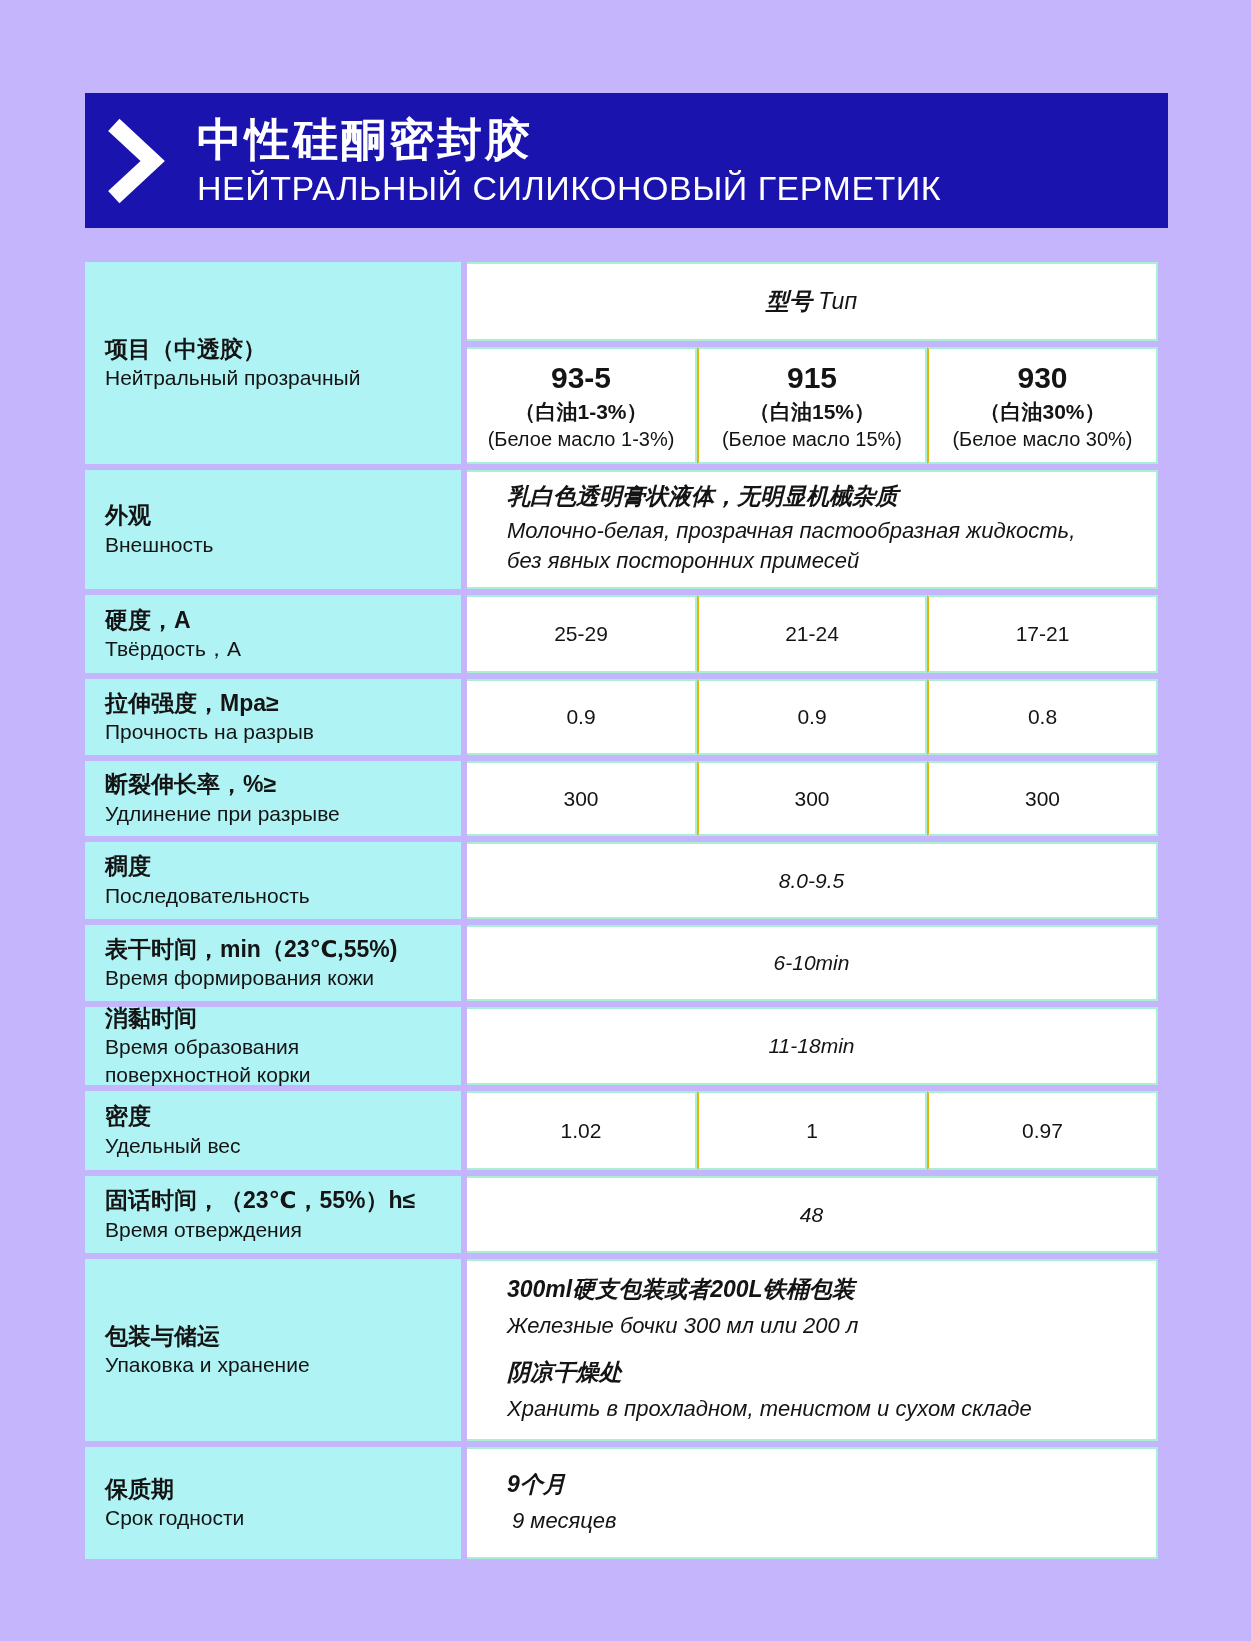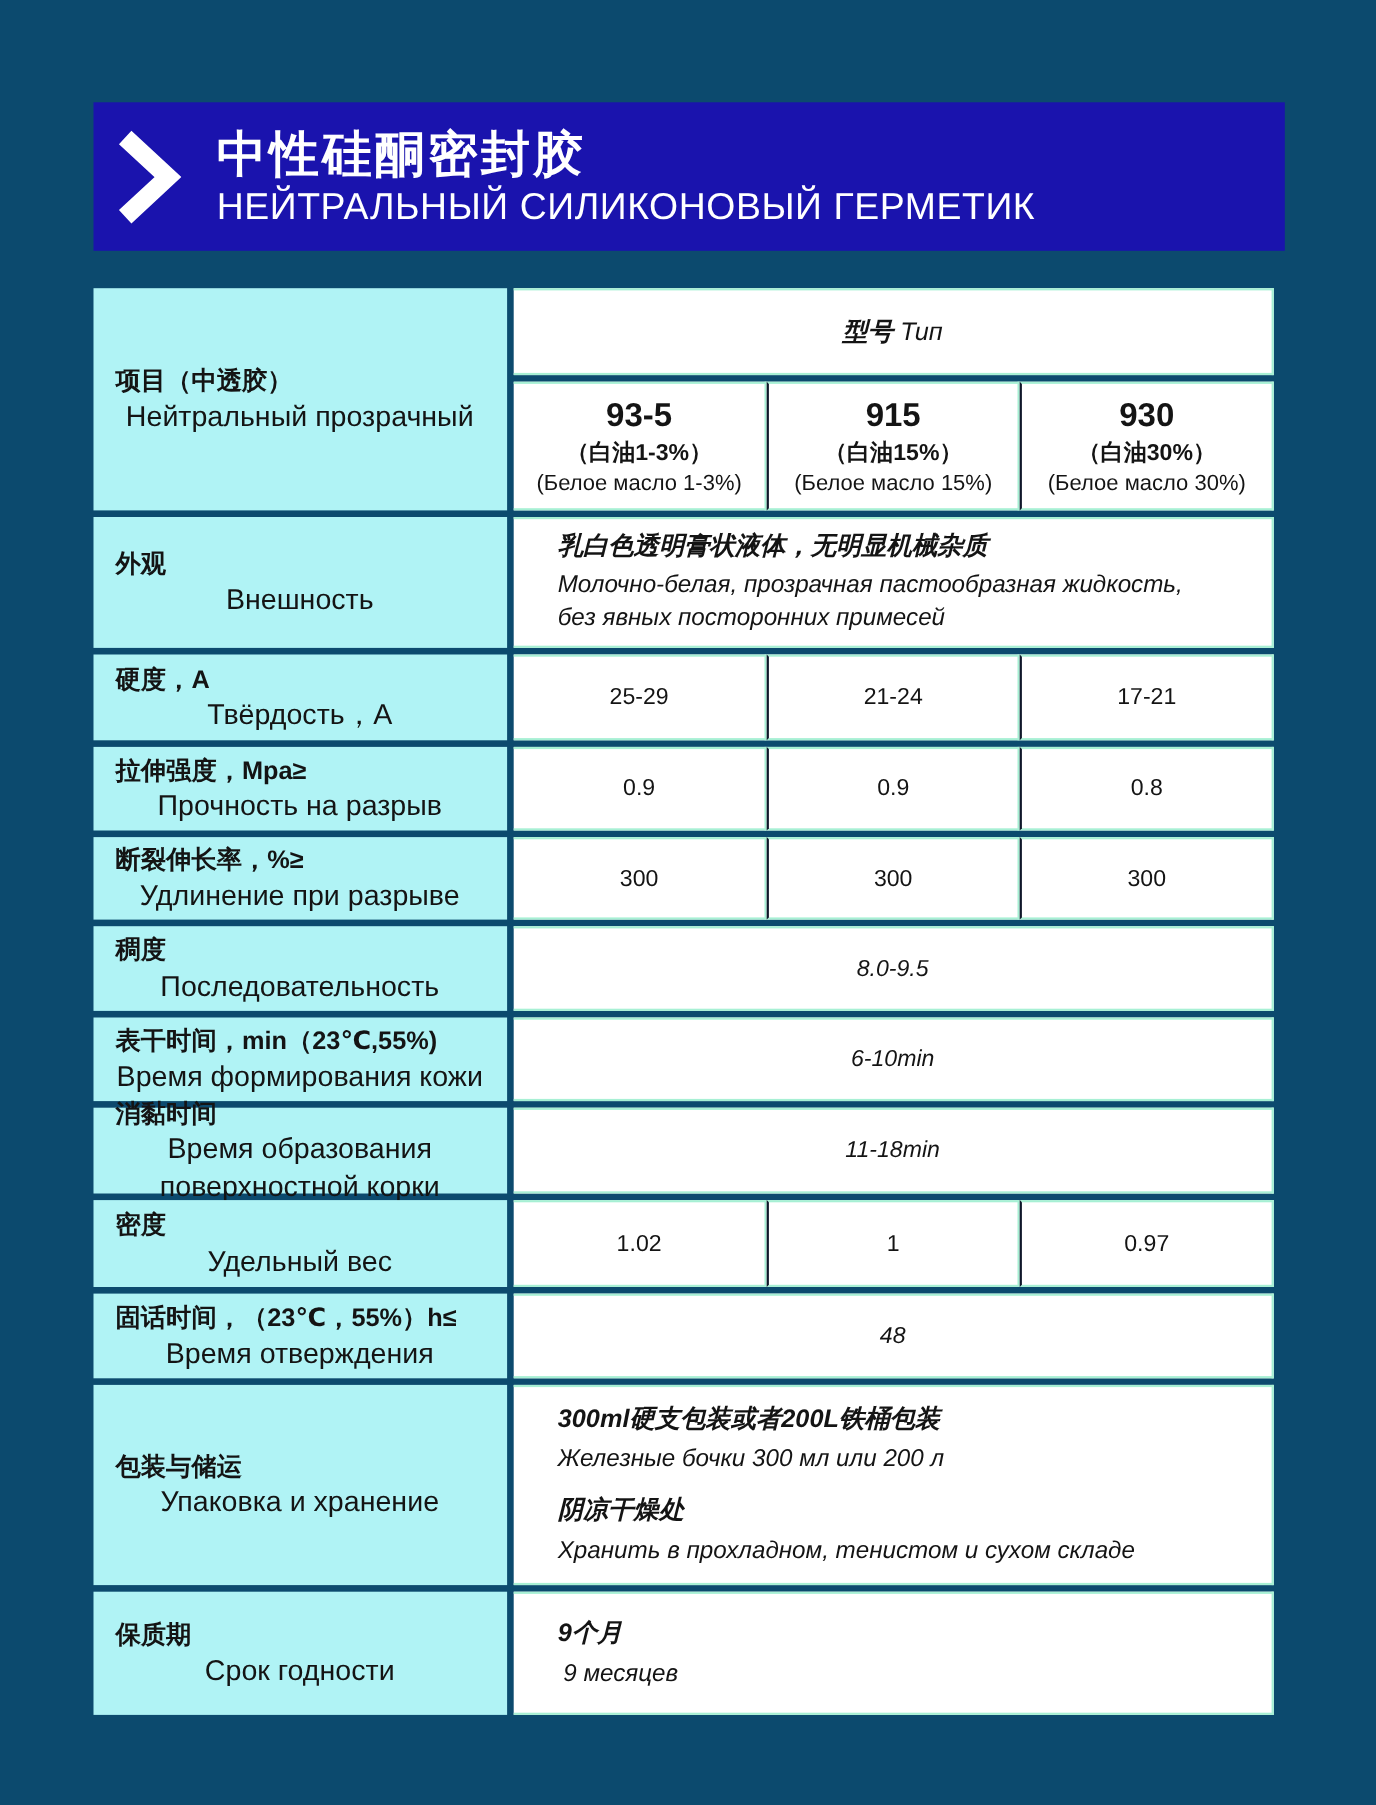--- a/index.html
+++ b/index.html
@@ -1,19 +1,19 @@
 <!DOCTYPE html>
 <html><head>
 <meta charset="utf-8">
 <style>
   html,body { margin:0; padding:0; background:#ffffff; }
   .page {
     position:relative;
     width:1251px; height:1641px;
-    background:#0c4a6e;
+    background:#c4b5fd;
     font-family:"Liberation Sans","DejaVu Sans",sans-serif;
     color:#141414;
     overflow:hidden;
   }
 
   
   .banner {
     position:absolute; left:85px; top:93px;
     width:1083px; height:135px;
     background:#1A13AD;
@@ -34,28 +34,28 @@
     row-gap:6px;
   }
   .lbl {
     grid-column:1;
     background:#B0F3F5;
     display:flex; flex-direction:column; justify-content:center;
     box-sizing:border-box; padding:6px 21px 6px 20px;
     line-height:1.32;
   }
   .lbl .zh { font-weight:700; font-size:23px; }
-  .lbl .ru { font-weight:400; font-size:26px;text-align:center; }
+  .lbl .ru { font-weight:400; font-size:21px; }
 
   .dc {
     background:#ffffff;
     border:2px solid #A7F0D4; border-left:none;
     box-sizing:border-box;
   }
-  .divleft { border-left:2px solid #0f172a; }
+  .divleft { border-left:2px solid #eab308; }
   .c3 { grid-column:3; } .c4 { grid-column:4; } .c5 { grid-column:5; }
   .cspan { grid-column:3 / 6;font-style:italic; }
   .r1{grid-row:1}.r2{grid-row:2}.r3{grid-row:3}.r4{grid-row:4}.r5{grid-row:5}.r6{grid-row:6}
   .r7{grid-row:7}.r8{grid-row:8}.r9{grid-row:9}.r10{grid-row:10}.r11{grid-row:11}.r12{grid-row:12}.r13{grid-row:13}
   .rspan12 { grid-row:1 / 3; }
 
   .center { display:flex; align-items:center; justify-content:center; }
   .val { font-size:21px; font-weight:400; }
 
   .th-type { font-size:23px; }

